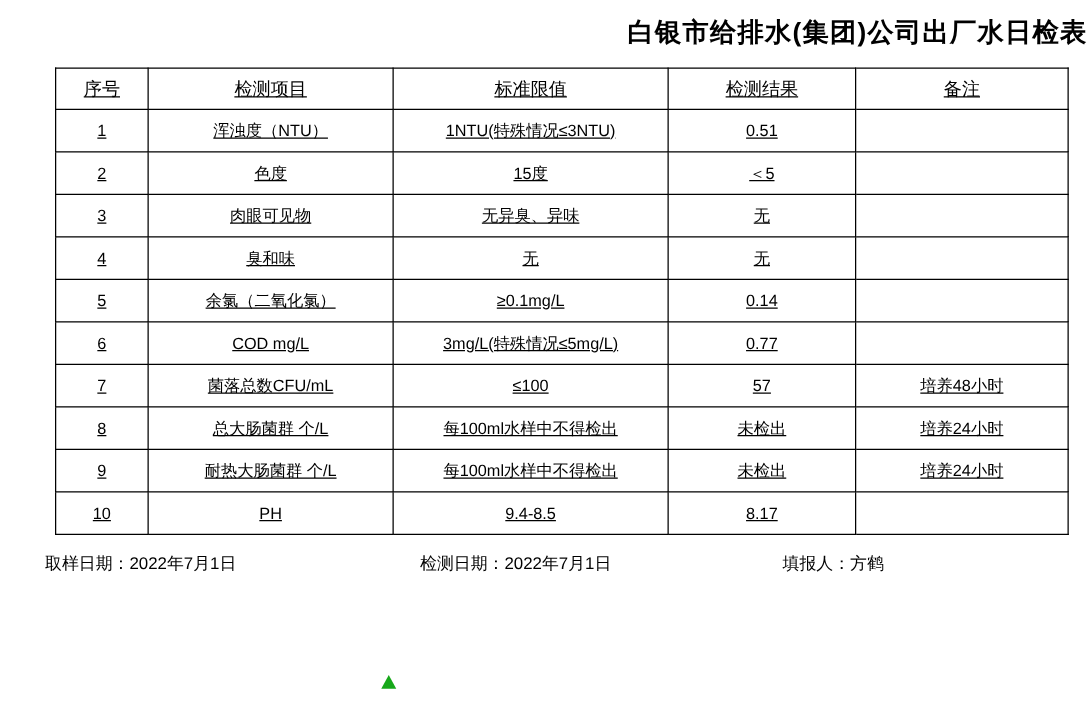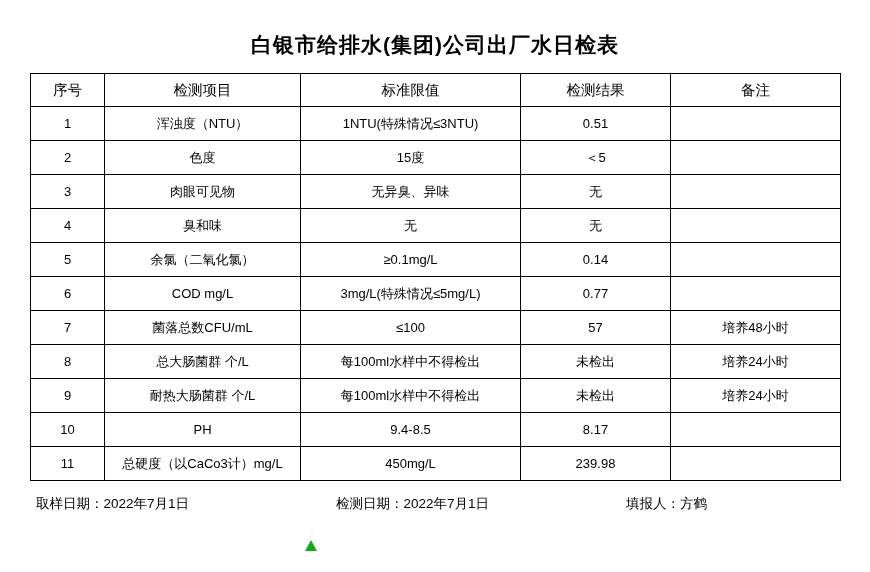--- a/index.html
+++ b/index.html
@@ -15,30 +15,31 @@
     overflow: hidden;
     position: relative;
   }
   .page {
     width: 870px;
     height: 572px;
     position: relative;
     box-sizing: border-box;
   }
   .doc-title {
-    text-align: center;
+    text-align: right;
     font-size: 21px;
     font-weight: bold;
     letter-spacing: 1px;
-    padding-top: 31px;
+    padding-top: 12px;
     padding-bottom: 14px;
     color: #000;
   }
   .table-wrap {
-    padding: 0 30px;
+    padding: 0 44px;
+    text-decoration: underline;
   }
   table.report {
     border-collapse: collapse;
     width: 810px;
     table-layout: fixed;
     border: 1.5px solid #000;
   }
   table.report td, table.report th {
     border: 1px solid #000;
     text-align: center;
@@ -172,27 +173,20 @@
           <td>未检出</td>
           <td>培养24小时</td>
         </tr>
         <tr>
           <td>10</td>
           <td>PH</td>
           <td>9.4-8.5</td>
           <td>8.17</td>
           <td></td>
         </tr>
-        <tr>
-          <td>11</td>
-          <td class="small-unit">总硬度（以CaCo3计）mg/L</td>
-          <td>450mg/L</td>
-          <td>239.98</td>
-          <td></td>
-        </tr>
       </tbody>
     </table>
   </div>
 
   <div class="footer">
     <div class="f1">取样日期：2022年7月1日</div>
     <div class="f2">检测日期：2022年7月1日</div>
     <div class="f3">填报人：方鹤</div>
   </div>
 

